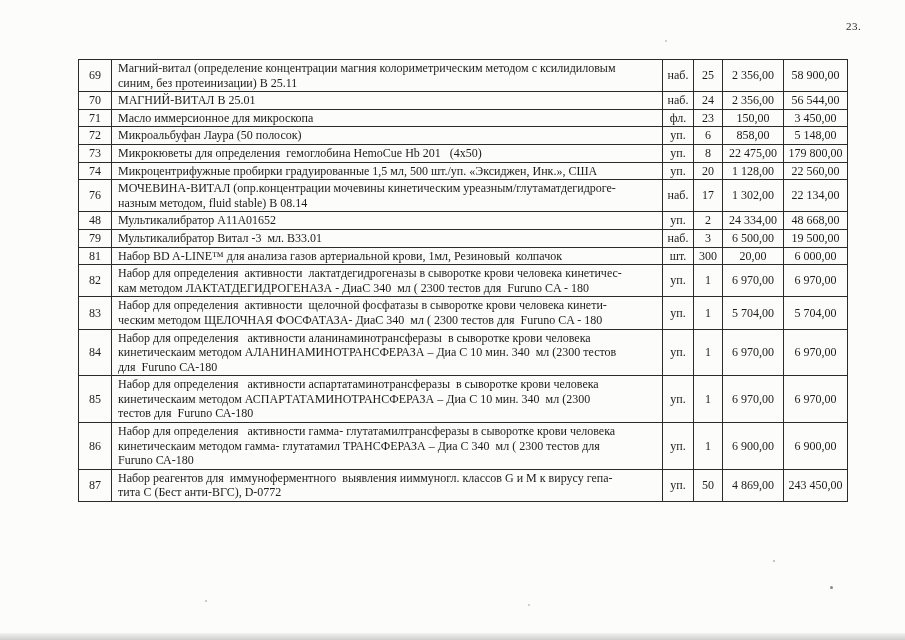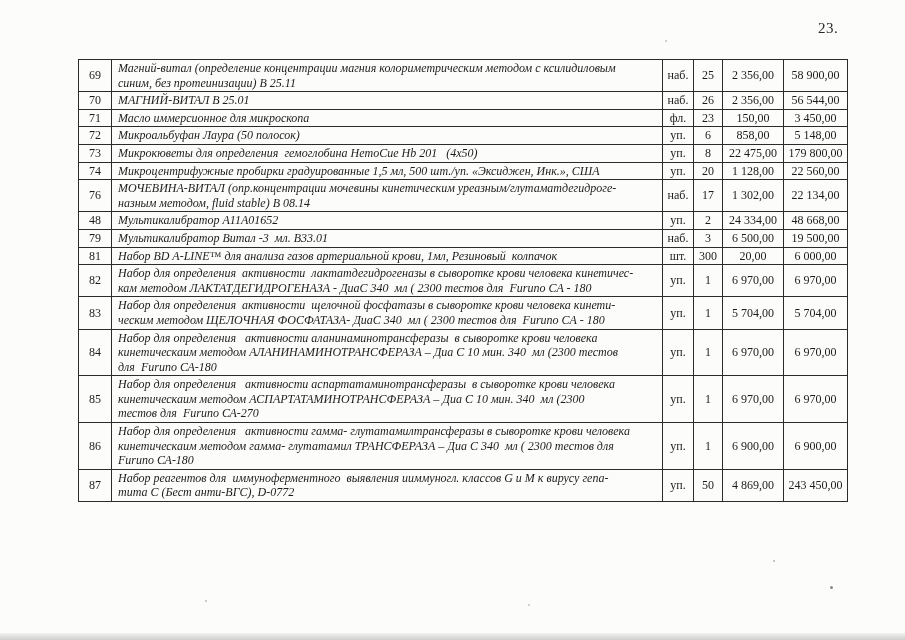--- a/index.html
+++ b/index.html
@@ -11,22 +11,22 @@
     height: 640px;
     position: relative;
     background: #fcfcfb;
     font-family: "Liberation Serif", serif;
     color: #1e1e1e;
     overflow: hidden;
   }
   .page-number {
     position: absolute;
     top: 20px;
-    left: 818px;
-    font-size: 15px;
+    left: 846px;
+    font-size: 11px;
     letter-spacing: 0.5px;
     color: #2a2a2a;
   }
   table.items-table {
     position: absolute;
     left: 78px;
     top: 59px;
     width: 769px;
     border-collapse: collapse;
     table-layout: fixed;
@@ -40,21 +40,20 @@
     vertical-align: middle;
     text-align: center;
     color: #1c1c1c;
     overflow: hidden;
   }
   table.items-table td.description-cell {
     text-align: left;
     white-space: pre-wrap;
     padding-left: 6px;
     padding-right: 4px;
-    font-style: italic;
   }
   col.c-num   { width: 33px;  }
   col.c-desc  { width: 551px; }
   col.c-unit  { width: 31px;  }
   col.c-qty   { width: 29px;  }
   col.c-price { width: 61px;  }
   col.c-total { width: 64px;  }
   .scan-edge {
     position: absolute;
     left: 0;
@@ -95,21 +94,21 @@
 синим, без протеинизации) В 25.11</td>
         <td class="unit-cell">наб.</td>
         <td class="quantity-cell">25</td>
         <td class="unit-price-cell">2 356,00</td>
         <td class="total-price-cell">58 900,00</td>
       </tr>
       <tr>
         <td class="row-number-cell">70</td>
         <td class="description-cell">МАГНИЙ-ВИТАЛ В 25.01</td>
         <td class="unit-cell">наб.</td>
-        <td class="quantity-cell">26</td>
+        <td class="quantity-cell">24</td>
         <td class="unit-price-cell">2 356,00</td>
         <td class="total-price-cell">56 544,00</td>
       </tr>
       <tr>
         <td class="row-number-cell">71</td>
         <td class="description-cell">Масло иммерсионное для микроскопа</td>
         <td class="unit-cell">фл.</td>
         <td class="quantity-cell">23</td>
         <td class="unit-price-cell">150,00</td>
         <td class="total-price-cell">3 450,00</td>
@@ -196,21 +195,21 @@
 для  Furuno СА-180</td>
         <td class="unit-cell">уп.</td>
         <td class="quantity-cell">1</td>
         <td class="unit-price-cell">6 970,00</td>
         <td class="total-price-cell">6 970,00</td>
       </tr>
       <tr>
         <td class="row-number-cell">85</td>
         <td class="description-cell">Набор для определения   активности аспартатаминотрансферазы  в сыворотке крови человека
 кинетическаим методом АСПАРТАТАМИНОТРАНСФЕРАЗА – Диа С 10 мин. 340  мл (2300
-тестов для  Furuno СА-270</td>
+тестов для  Furuno СА-180</td>
         <td class="unit-cell">уп.</td>
         <td class="quantity-cell">1</td>
         <td class="unit-price-cell">6 970,00</td>
         <td class="total-price-cell">6 970,00</td>
       </tr>
       <tr>
         <td class="row-number-cell">86</td>
         <td class="description-cell">Набор для определения   активности гамма- глутатамилтрансферазы в сыворотке крови человека
 кинетическаим методом гамма- глутатамил ТРАНСФЕРАЗА – Диа С 340  мл ( 2300 тестов для
 Furuno СА-180</td>

